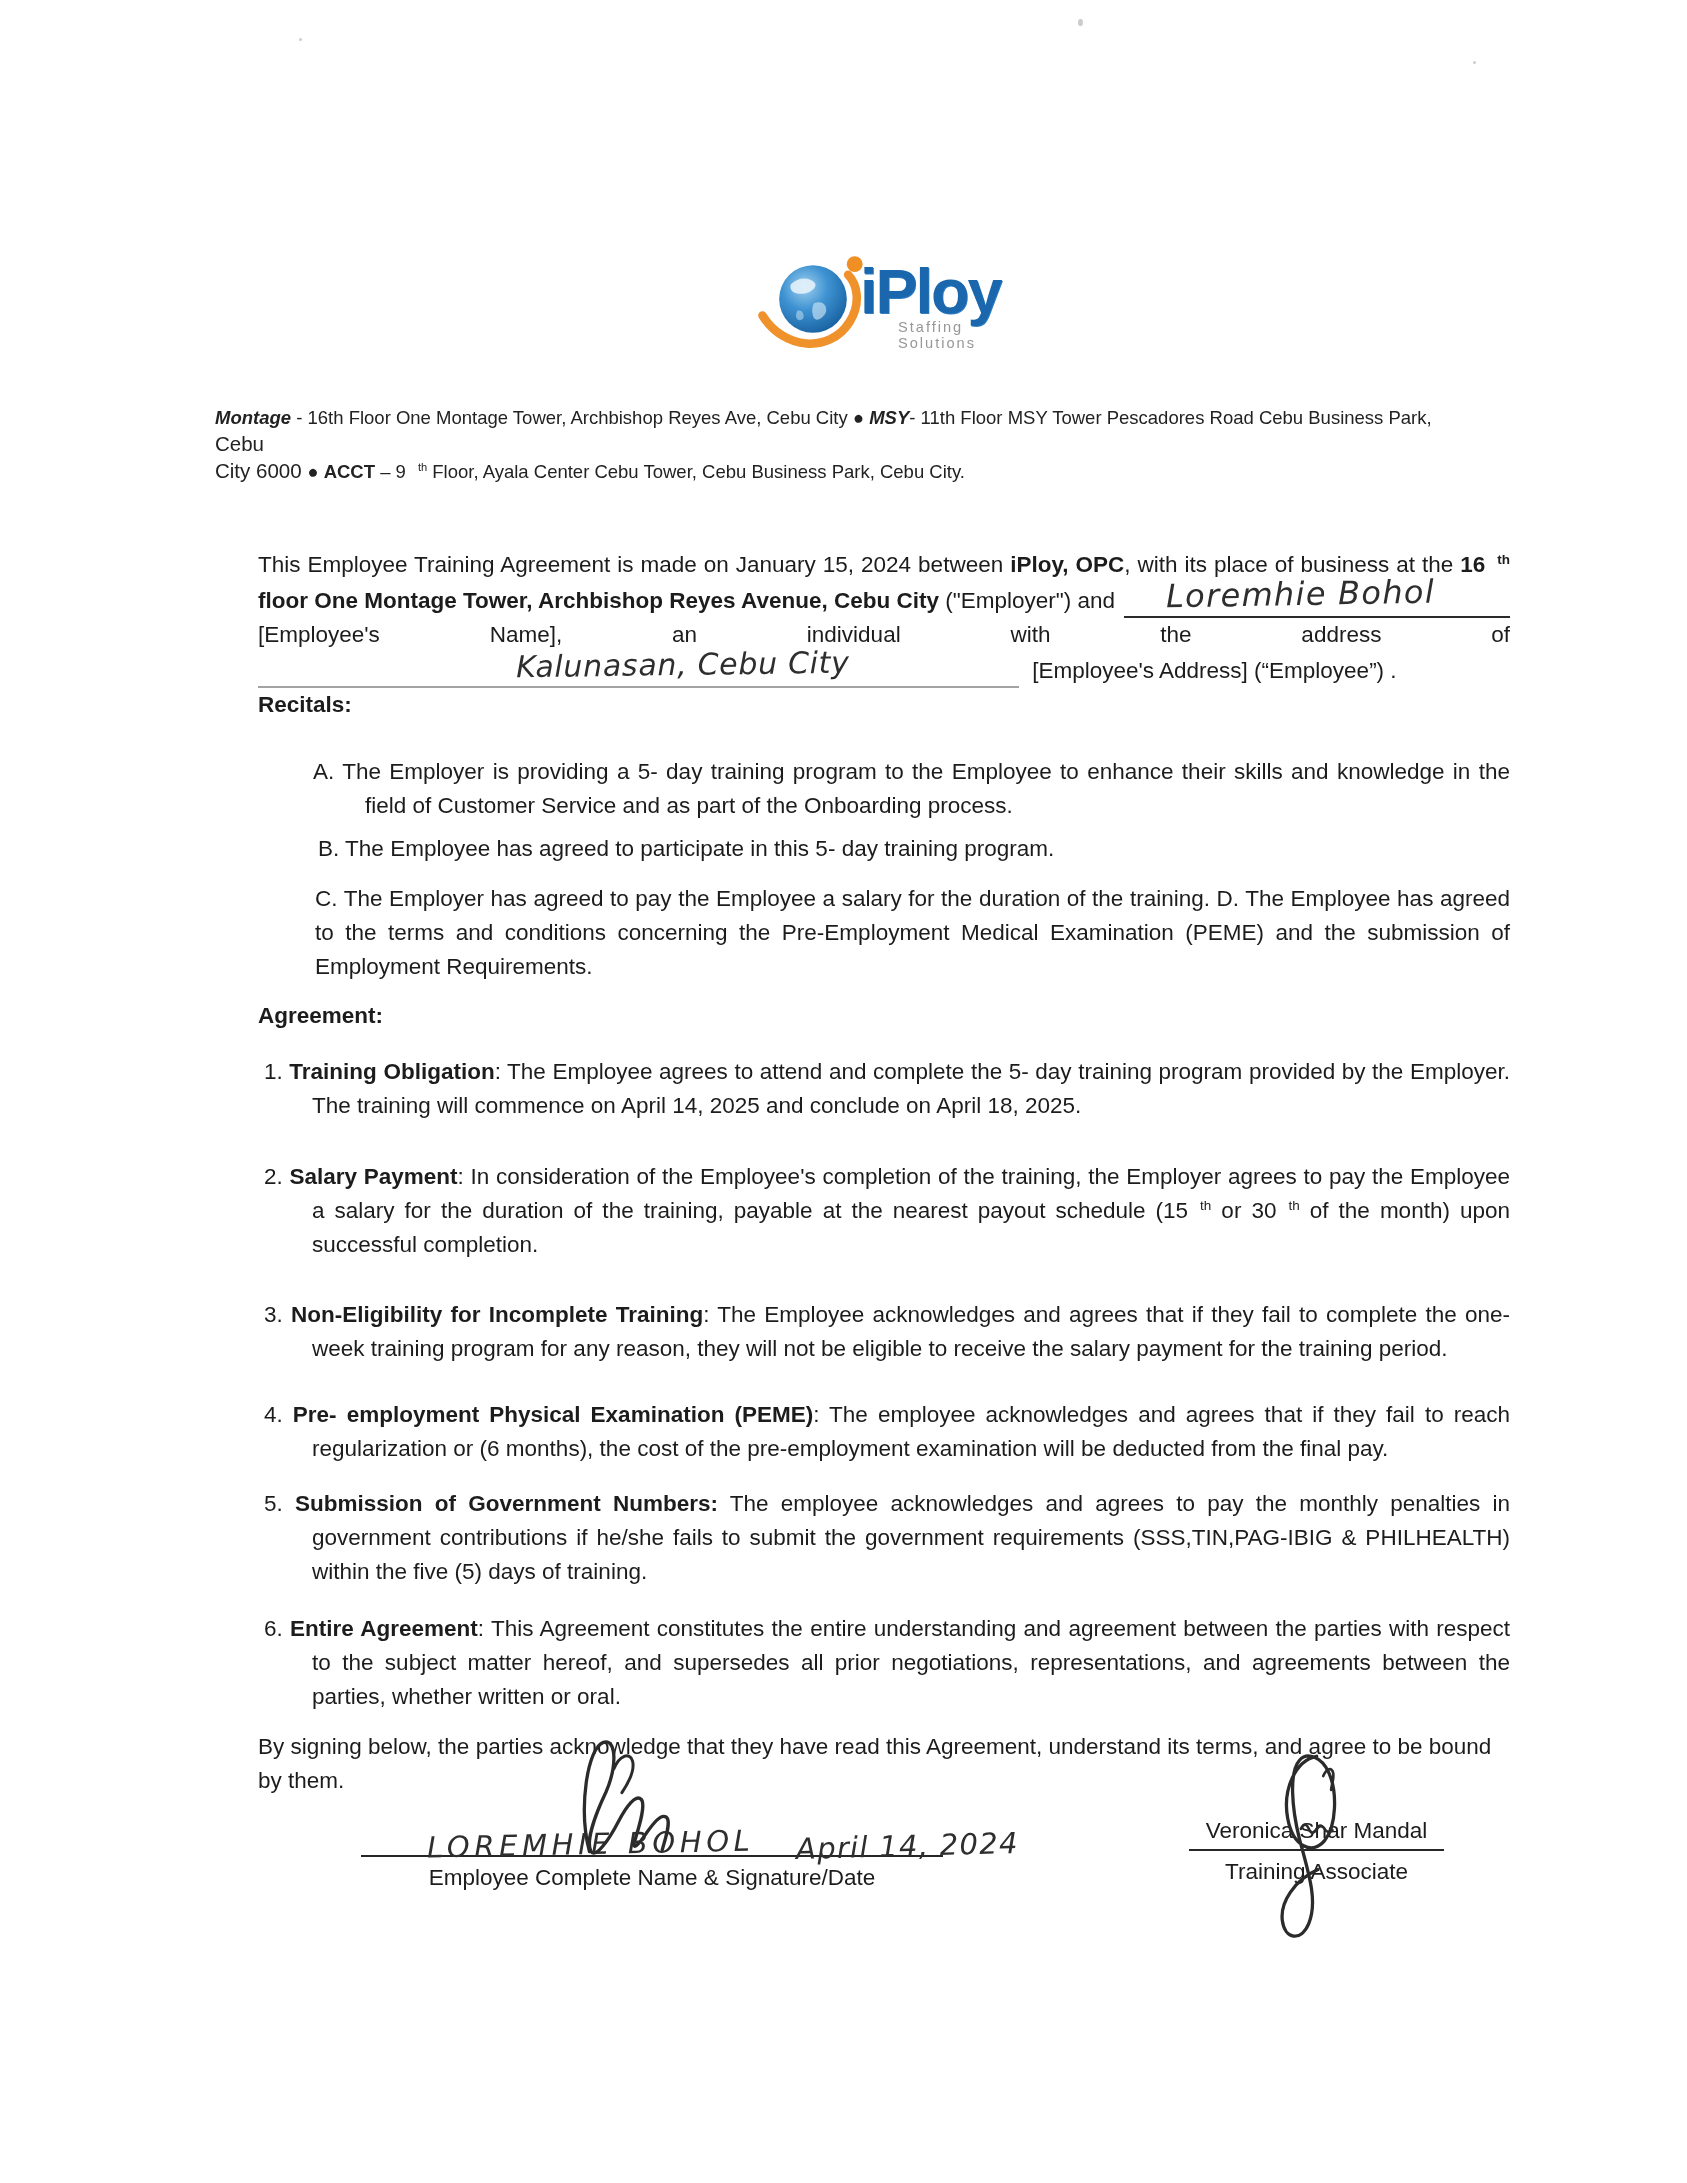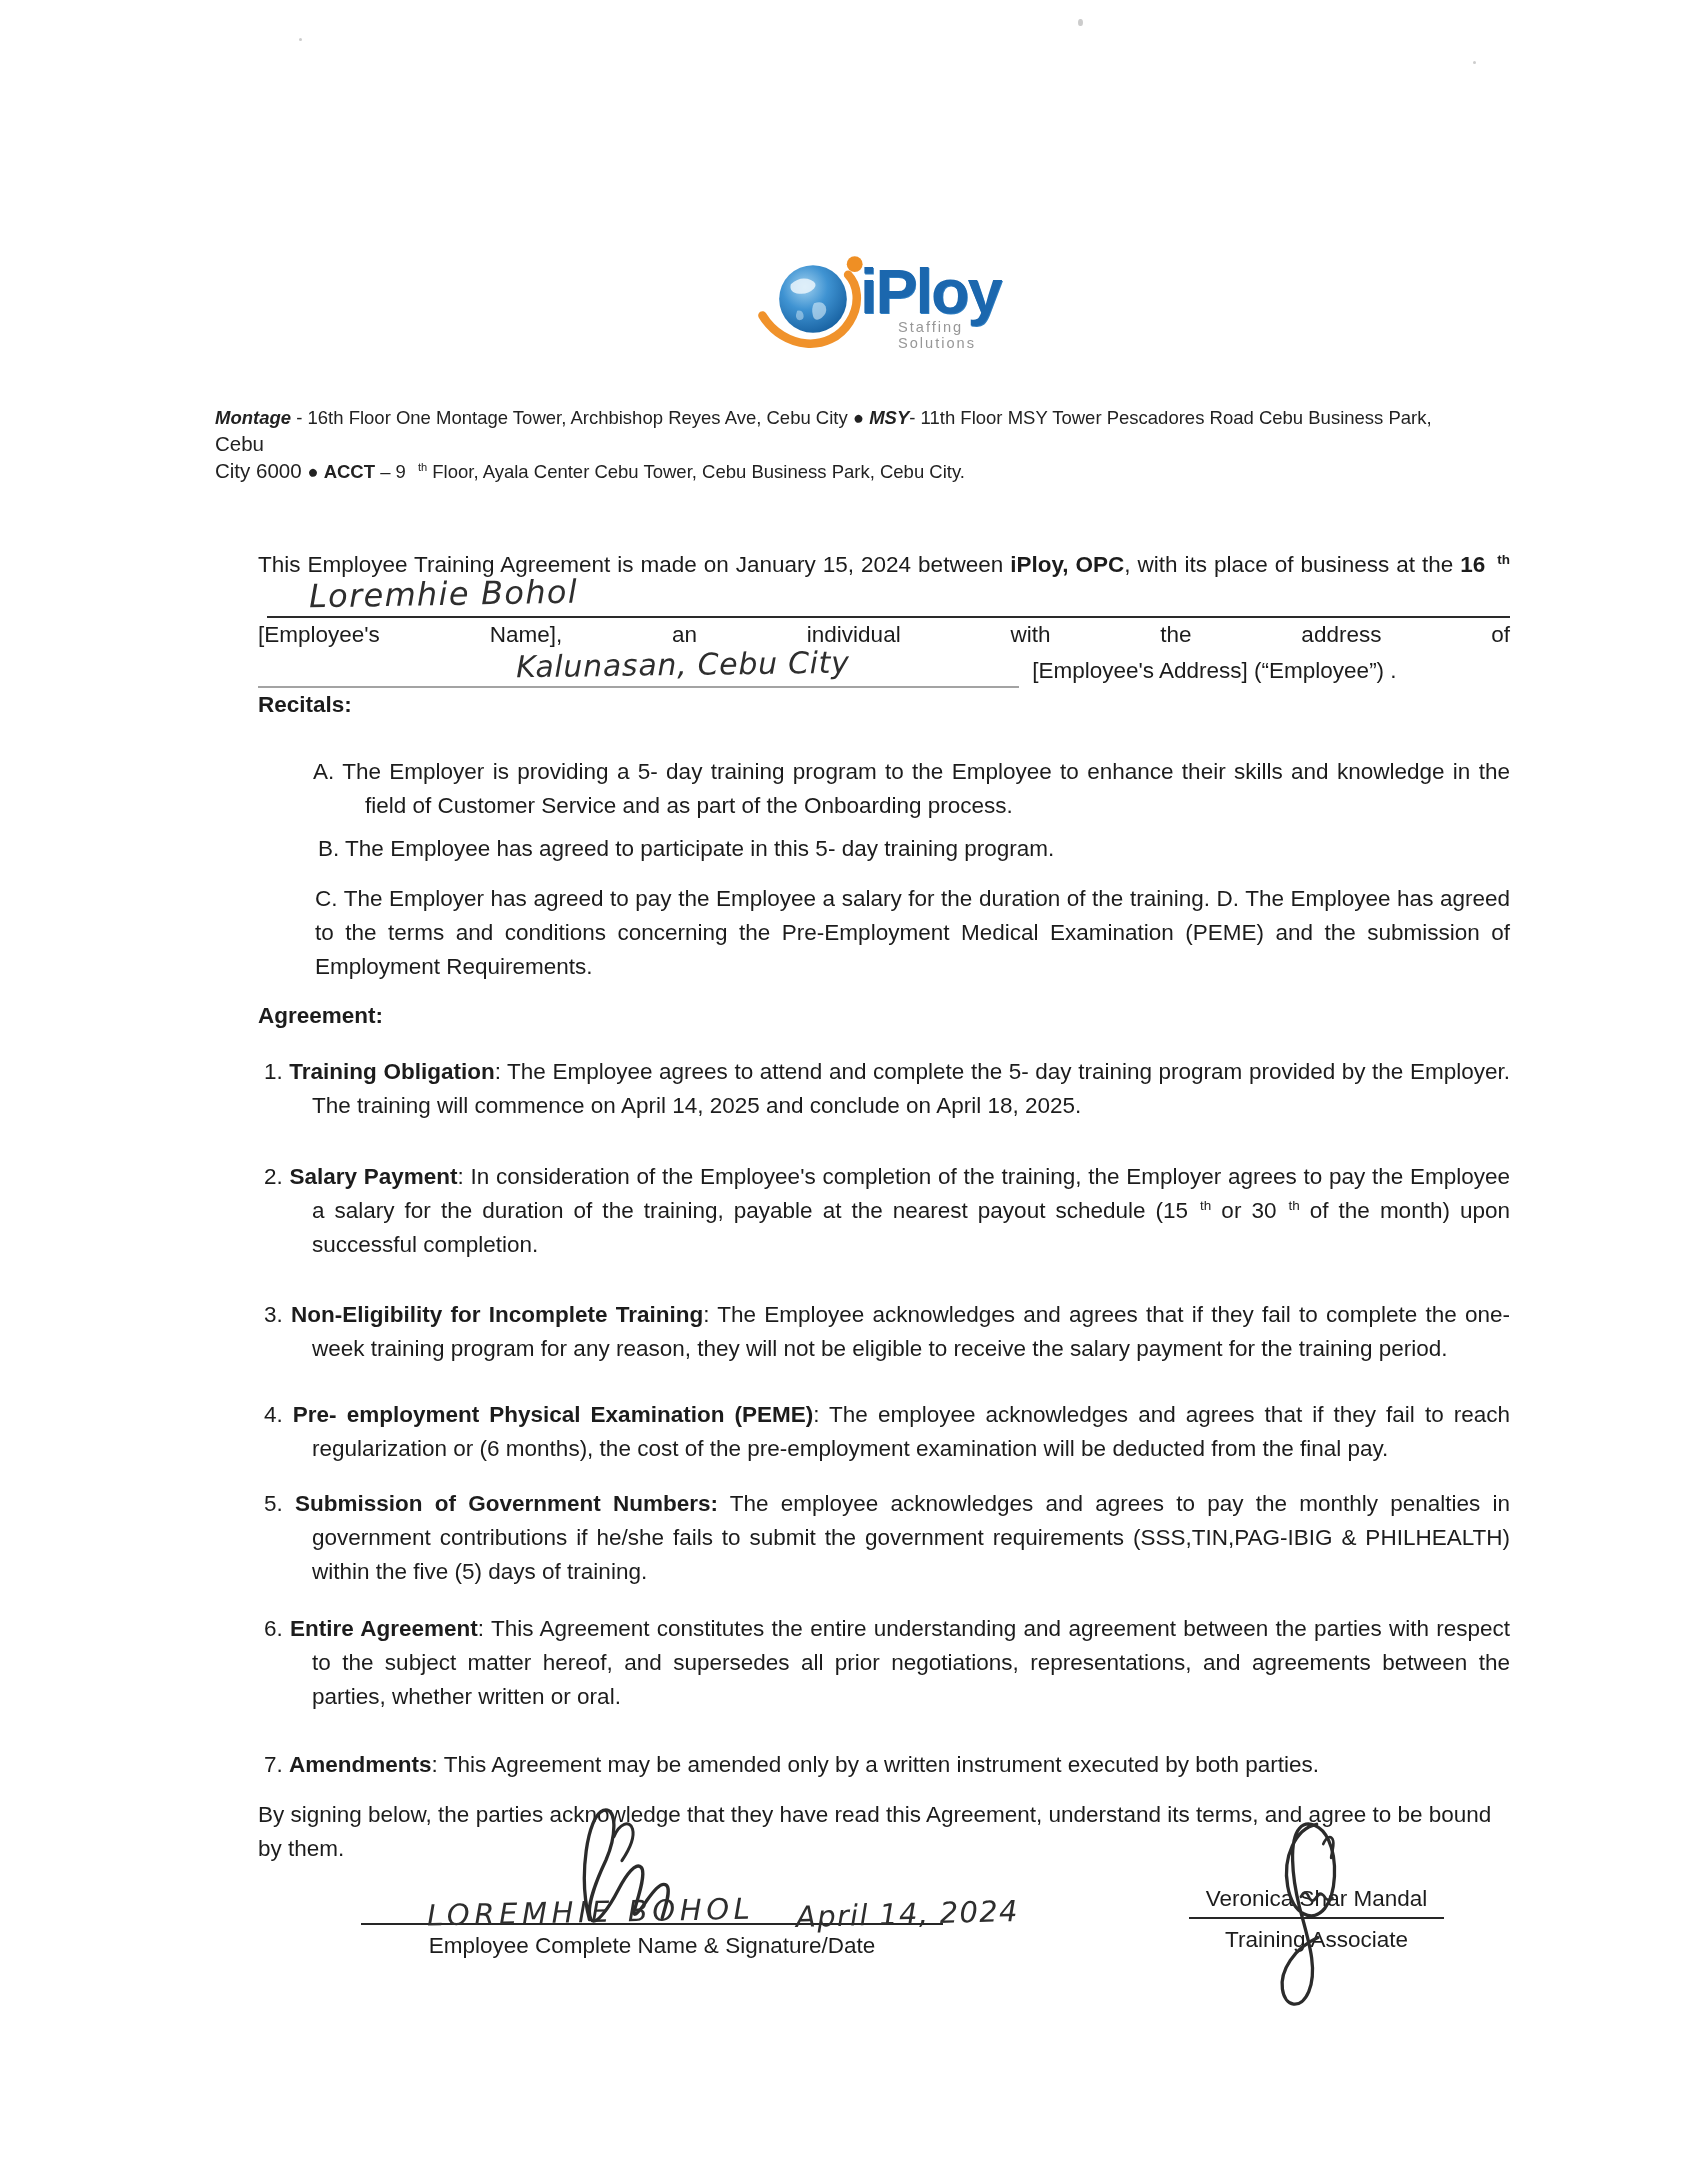--- a/index.html
+++ b/index.html
@@ -95,20 +95,21 @@
   <div class="hdr">
     <div><span class="bi">Montage</span><span> - 16th Floor One Montage Tower, Archbishop Reyes Ave, Cebu City ● </span><span class="bi">MSY</span><span>- 11th Floor MSY Tower Pescadores Road Cebu Business Park, </span><span class="alt">Cebu</span></div>
     <div><span class="alt">City 6000 </span><span>● </span><span class="b">ACCT</span><span> – 9</span><sup>th</sup><span> Floor, Ayala Center Cebu Tower, Cebu Business Park, Cebu City.</span></div>
   </div>
 
   <div class="col">
 
     <div>
       <div class="force-just"><span>This Employee Training Agreement is made on January 15, 2024 between </span><span class="b">iPloy, OPC</span><span>, with its place of business at the </span><span class="b">16</span><sup class="b">th</sup></div>
       <div class="row">
+        <span style="white-space:nowrap;"><span class="b">floor One Montage Tower, Archbishop Reyes Avenue, Cebu City</span><span> ("Employer") and</span></span>
         <span class="fill-line" style="margin-left:9.3px;">
           <span class="hand name-hand">Loremhie Bohol</span>
         </span>
       </div>
       <div class="force-just"><span>[Employee's Name], an individual with the address of</span></div>
       <div class="row">
         <span class="blank">
           <span class="hand addr-hand">Kalunasan, Cebu City</span>
         </span>
         <span style="margin-left:13.2px;white-space:nowrap;">[Employee's Address] (“Employee”) .</span>
@@ -127,21 +128,20 @@
     <p class="item" style="margin-top:37px;"><span>2. </span><span class="b">Salary Payment</span><span>: In consideration of the Employee's completion of the training, the Employer agrees to pay the Employee a salary for the duration of the training, payable at the nearest payout schedule (15</span><sup>th</sup><span> or 30</span><sup>th</sup><span> of the month) upon successful completion.</span></p>
 
     <p class="item" style="margin-top:36px;"><span>3. </span><span class="b">Non-Eligibility for Incomplete Training</span><span>: The Employee acknowledges and agrees that if they fail to complete the one-week training program for any reason, they will not be eligible to receive the salary payment for the training period.</span></p>
 
     <p class="item" style="margin-top:32px;"><span>4. </span><span class="b">Pre- employment Physical Examination (PEME)</span><span>: The employee acknowledges and agrees that if they fail to reach regularization or (6 months), the cost of the pre-employment examination will be deducted from the final pay.</span></p>
 
     <p class="item" style="margin-top:21px;"><span>5. </span><span class="b">Submission of Government Numbers:</span><span> The employee acknowledges and agrees to pay the monthly penalties in government contributions if he/she fails to submit the government requirements (SSS,TIN,PAG-IBIG &amp; PHILHEALTH) within the five (5) days of training.</span></p>
 
     <p class="item" style="margin-top:22.5px;"><span>6. </span><span class="b">Entire Agreement</span><span>: This Agreement constitutes the entire understanding and agreement between the parties with respect to the subject matter hereof, and supersedes all prior negotiations, representations, and agreements between the parties, whether written or oral.</span></p>
 
-    <p class="item" style="margin-top:34px;"><span>7. </span><span class="b">Amendments</span><span>: This Agreement may be amended only by a written instrument executed by both parties.</span></p>
 
     <p style="margin-top:16px;text-align:left;">By signing below, the parties acknowledge that they have read this Agreement, understand its terms, and agree to be bound by them.</p>
 
     <div class="sig-row">
 
       <div class="sig-left">
         <svg class="scribble scr-left" width="159" height="126" viewBox="0 0 240 190">
           <path d="M55 185 C 38 120, 52 28, 76 20 C 97 14, 96 58, 80 95 C 62 133, 50 170, 57 184 C 64 197, 85 166, 99 139 C 111 116, 125 98, 133 106 C 141 114, 129 150, 123 170 C 119 184, 129 175, 141 157 C 151 143, 163 127, 171 133 C 179 139, 169 167, 165 182" fill="none" stroke="#2b2b2b" stroke-width="5" stroke-linecap="round"></path>
           <path d="M92 60 C 100 40, 116 34, 120 48 C 124 62, 112 84, 104 96" fill="none" stroke="#2b2b2b" stroke-width="4.5" stroke-linecap="round"></path>
         </svg>

